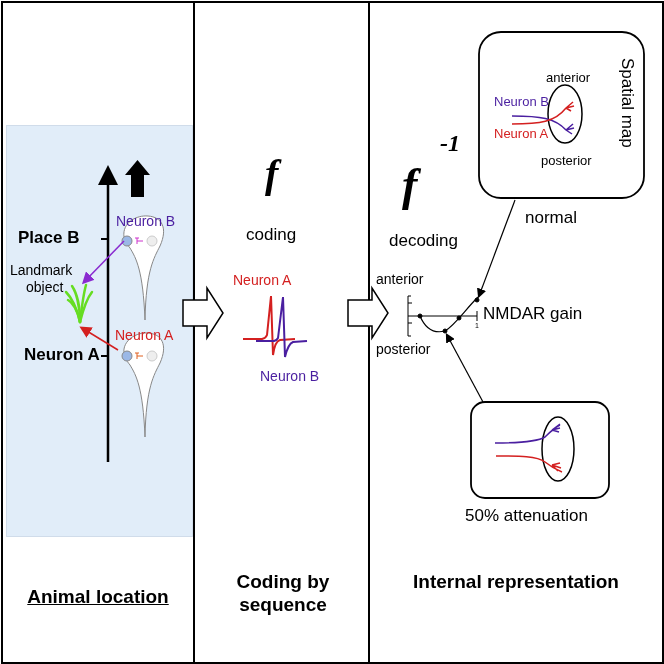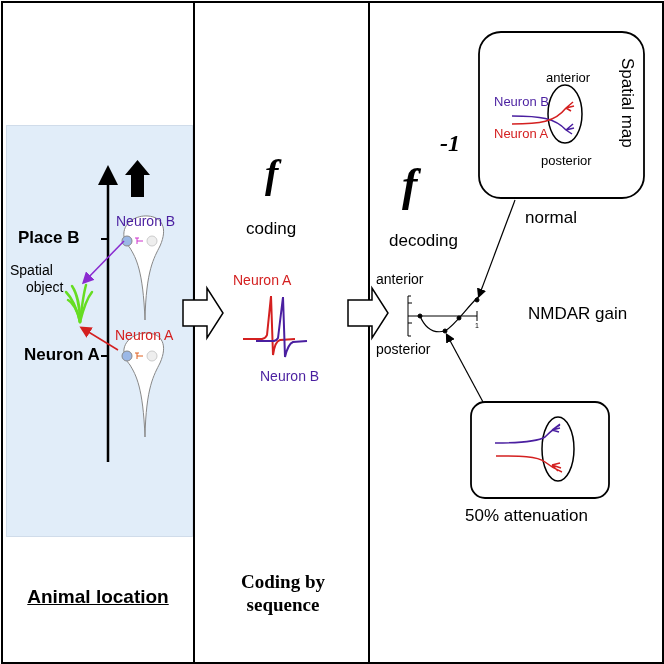--- a/index.html
+++ b/index.html
@@ -95,48 +95,49 @@
     <circle cx="445" cy="331" r="2" fill="#000"></circle>
     <circle cx="459" cy="318" r="2" fill="#000"></circle>
     <circle cx="477" cy="300" r="2" fill="#000"></circle>
   </g>
   <line x1="515" y1="200" x2="479" y2="296" stroke="#000" stroke-width="1.2" marker-end="url(#ah-black)"></line>
   <line x1="483" y1="402" x2="447" y2="335" stroke="#000" stroke-width="1.2" marker-end="url(#ah-black)"></line>
 </svg>
 
 <span class="txt" style="left:116px; top:213px; font-size:14px; color:#4a1fa0;">Neuron B</span>
 <span class="txt" style="left:18px; top:228px; font-size:17px; font-weight:bold;">Place B</span>
-<span class="txt" style="left:10px; top:262px; font-size:14px;">Spatial</span>
+<span class="txt" style="left:10px; top:262px; font-size:14px;">Landmark</span>
 <span class="txt" style="left:26px; top:279px; font-size:14px;">object</span>
 <span class="txt" style="left:115px; top:327px; font-size:14px; color:#d42020;">Neuron A</span>
 <span class="txt" style="left:24px; top:345px; font-size:17px; font-weight:bold;">Neuron A</span>
 
 <span class="txt fn" style="left:265px; top:150px; font-size:40px;">f</span>
-<span class="txt" style="left:246px; top:219px; font-size:17px;">coding</span>
+<span class="txt" style="left:246px; top:225px; font-size:17px;">coding</span>
 <span class="txt" style="left:233px; top:272px; font-size:14px; color:#d42020;">Neuron A</span>
 <span class="txt" style="left:260px; top:368px; font-size:14px; color:#4a1fa0;">Neuron B</span>
 
 <span class="txt fn" style="left:402px; top:158px; font-size:46px;">f</span>
 <span class="txt fn" style="left:440px; top:130px; font-size:24px;">-1</span>
 <span class="txt" style="left:389px; top:231px; font-size:17px;">decoding</span>
 
 <span class="txt" style="left:546px; top:70px; font-size:13px;">anterior</span>
 <span class="txt" style="left:494px; top:94px; font-size:13px; color:#4a1fa0;">Neuron B</span>
 <span class="txt" style="left:494px; top:126px; font-size:13px; color:#d42020;">Neuron A</span>
 <span class="txt" style="left:541px; top:153px; font-size:13px;">posterior</span>
 <span class="txt" style="left:615px; top:58px; font-size:17px; transform-origin:0 0; transform:rotate(90deg) translate(0,-22px);">Spatial map</span>
 <span class="txt" style="left:525px; top:208px; font-size:17px;">normal</span>
 
 <span class="txt" style="left:376px; top:271px; font-size:14px;">anterior</span>
 <span class="txt" style="left:376px; top:341px; font-size:14px;">posterior</span>
-<span class="txt" style="left:483px; top:304px; font-size:17px;margin-left:45px;">NMDAR gain</span>
+<span class="txt" style="left:483px; top:304px; font-size:17px;">NMDAR gain</span>
 <span class="txt" style="left:475px; top:322px; font-size:7px;">1</span>
 <span class="txt" style="left:465px; top:506px; font-size:17px;">50% attenuation</span>
 
 <div class="footer" style="left:4px; width:188px; top:585px;text-decoration:underline;">
   <span>Animal location</span>
 </div>
-<div class="footer" style="left:196px; width:174px;font-family:Liberation Serif, serif;">
+<div class="footer" style="left:196px; width:174px;">
   <div>Coding by</div>
   <div>sequence</div>
 </div>
 <div class="footer" style="left:371px; width:290px;">
+  <div>Internal representation</div>
 </div>
 
 </body></html>

